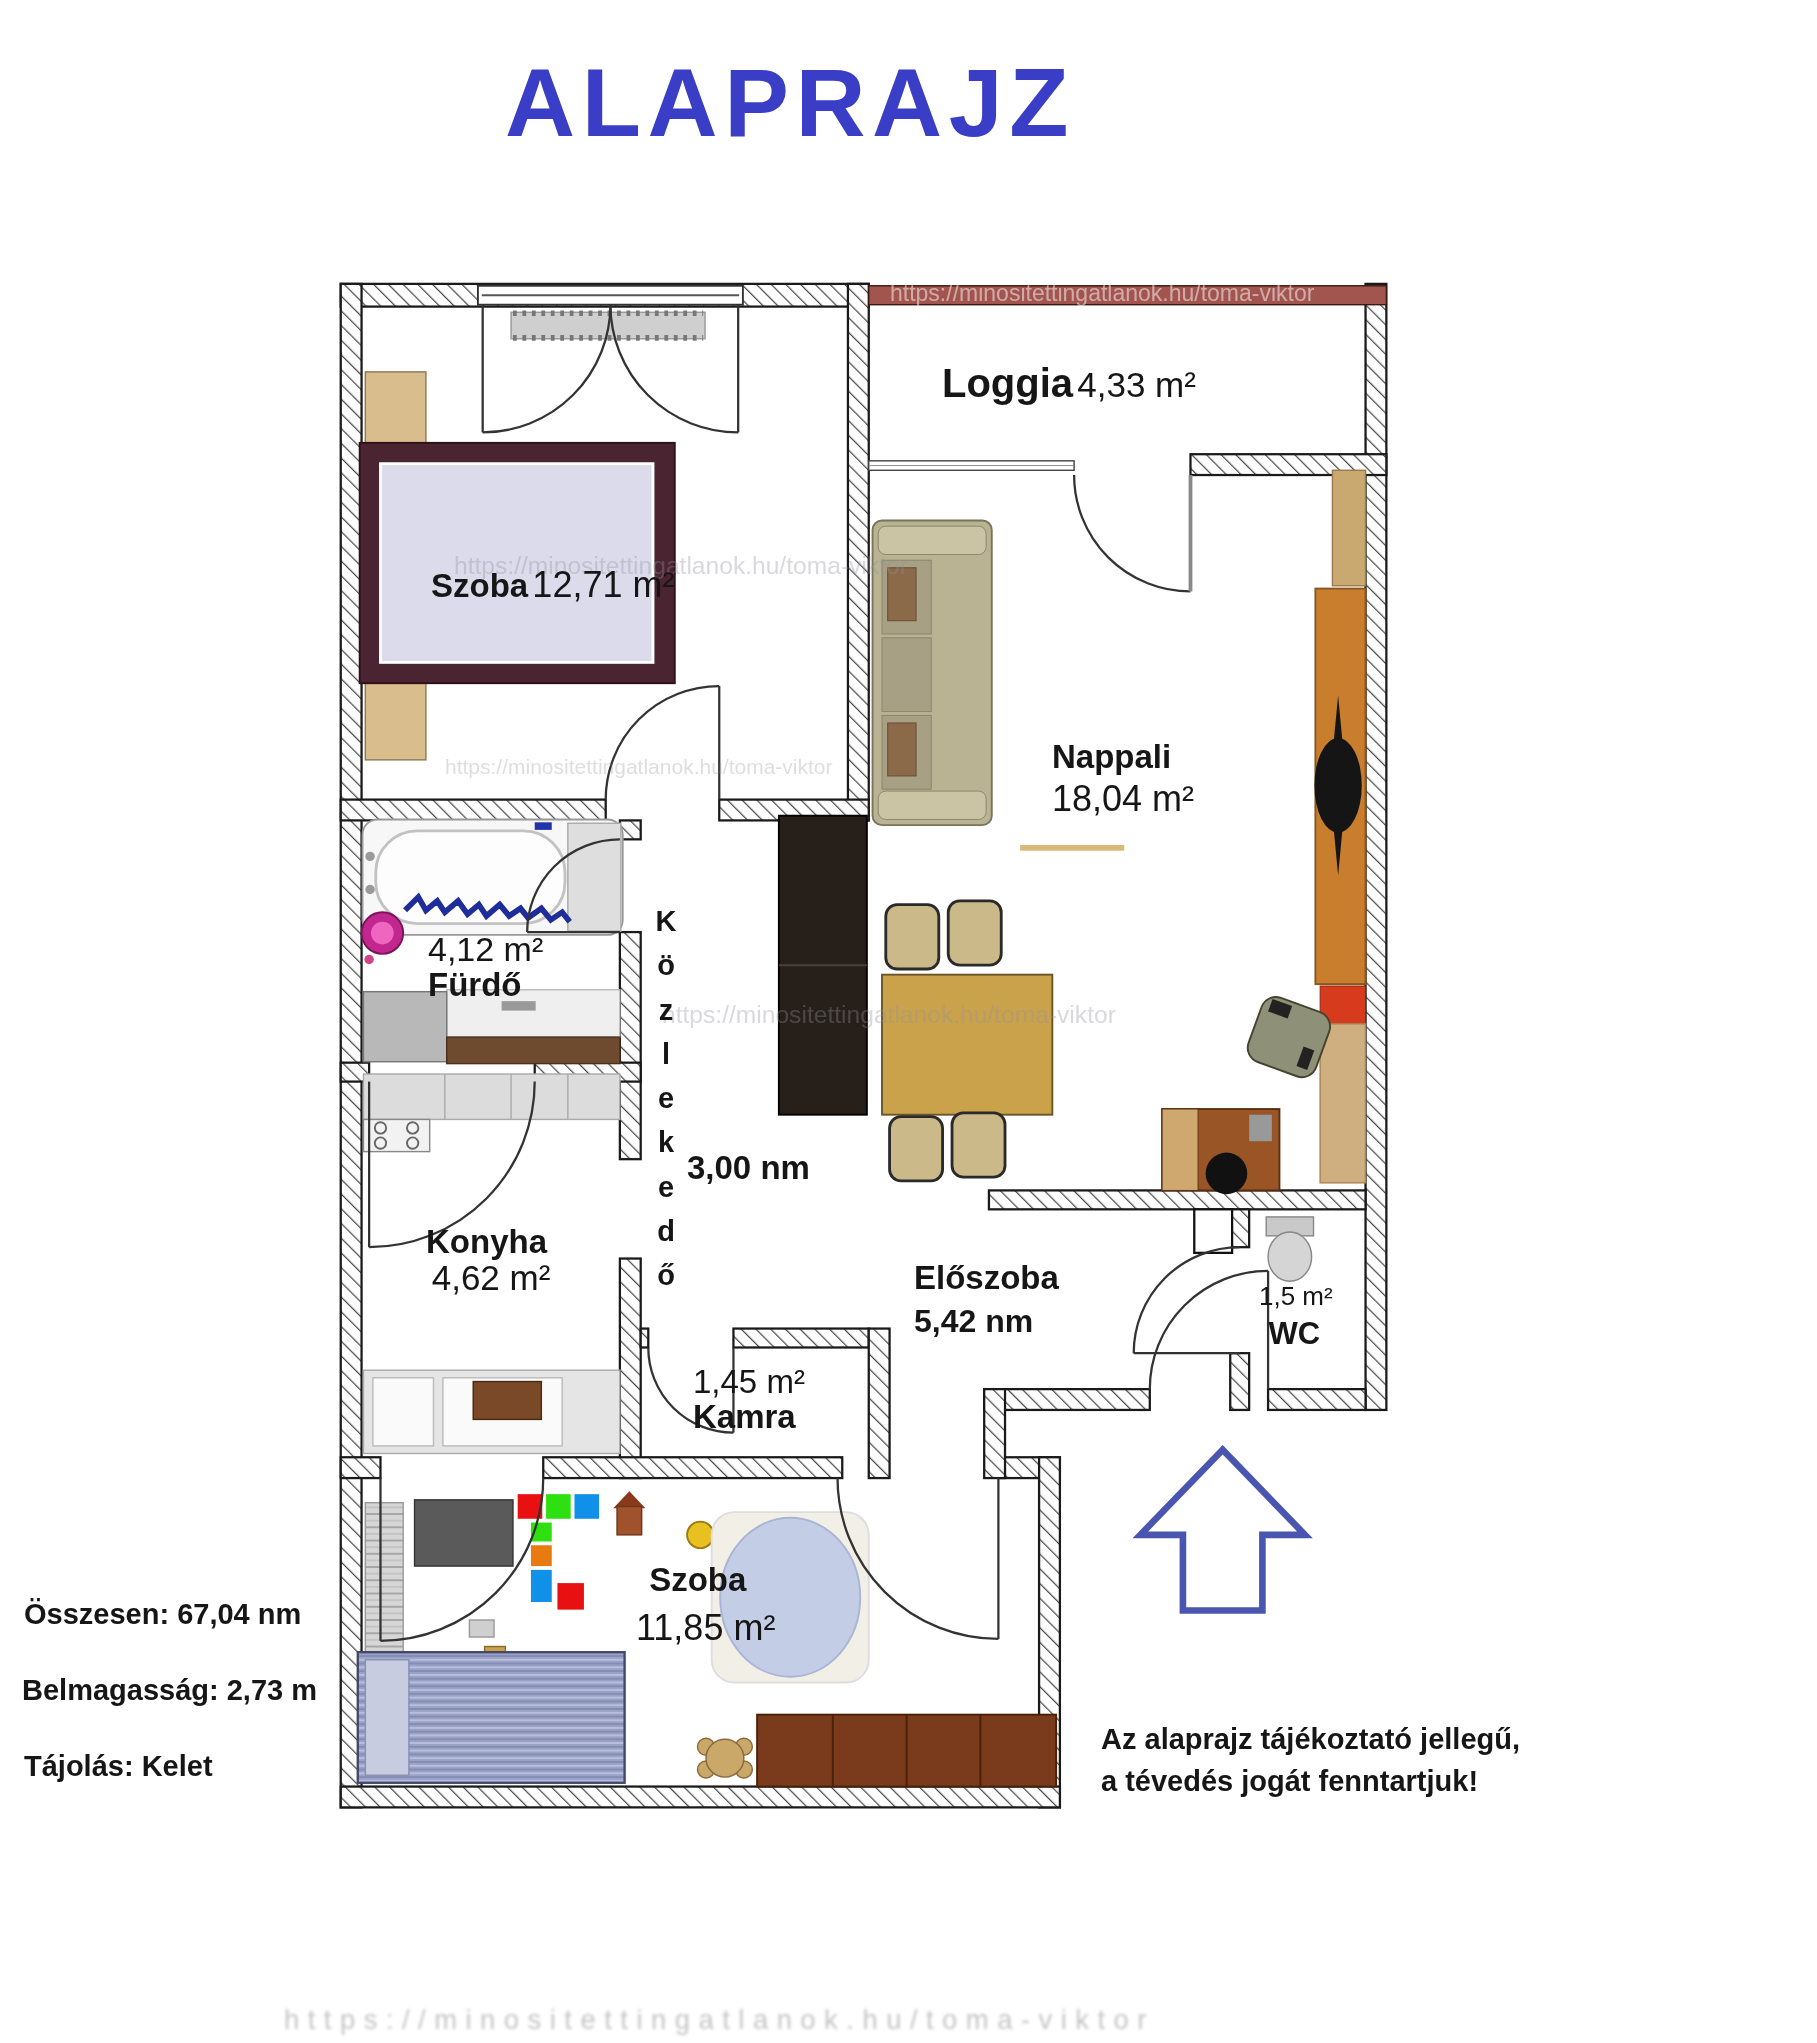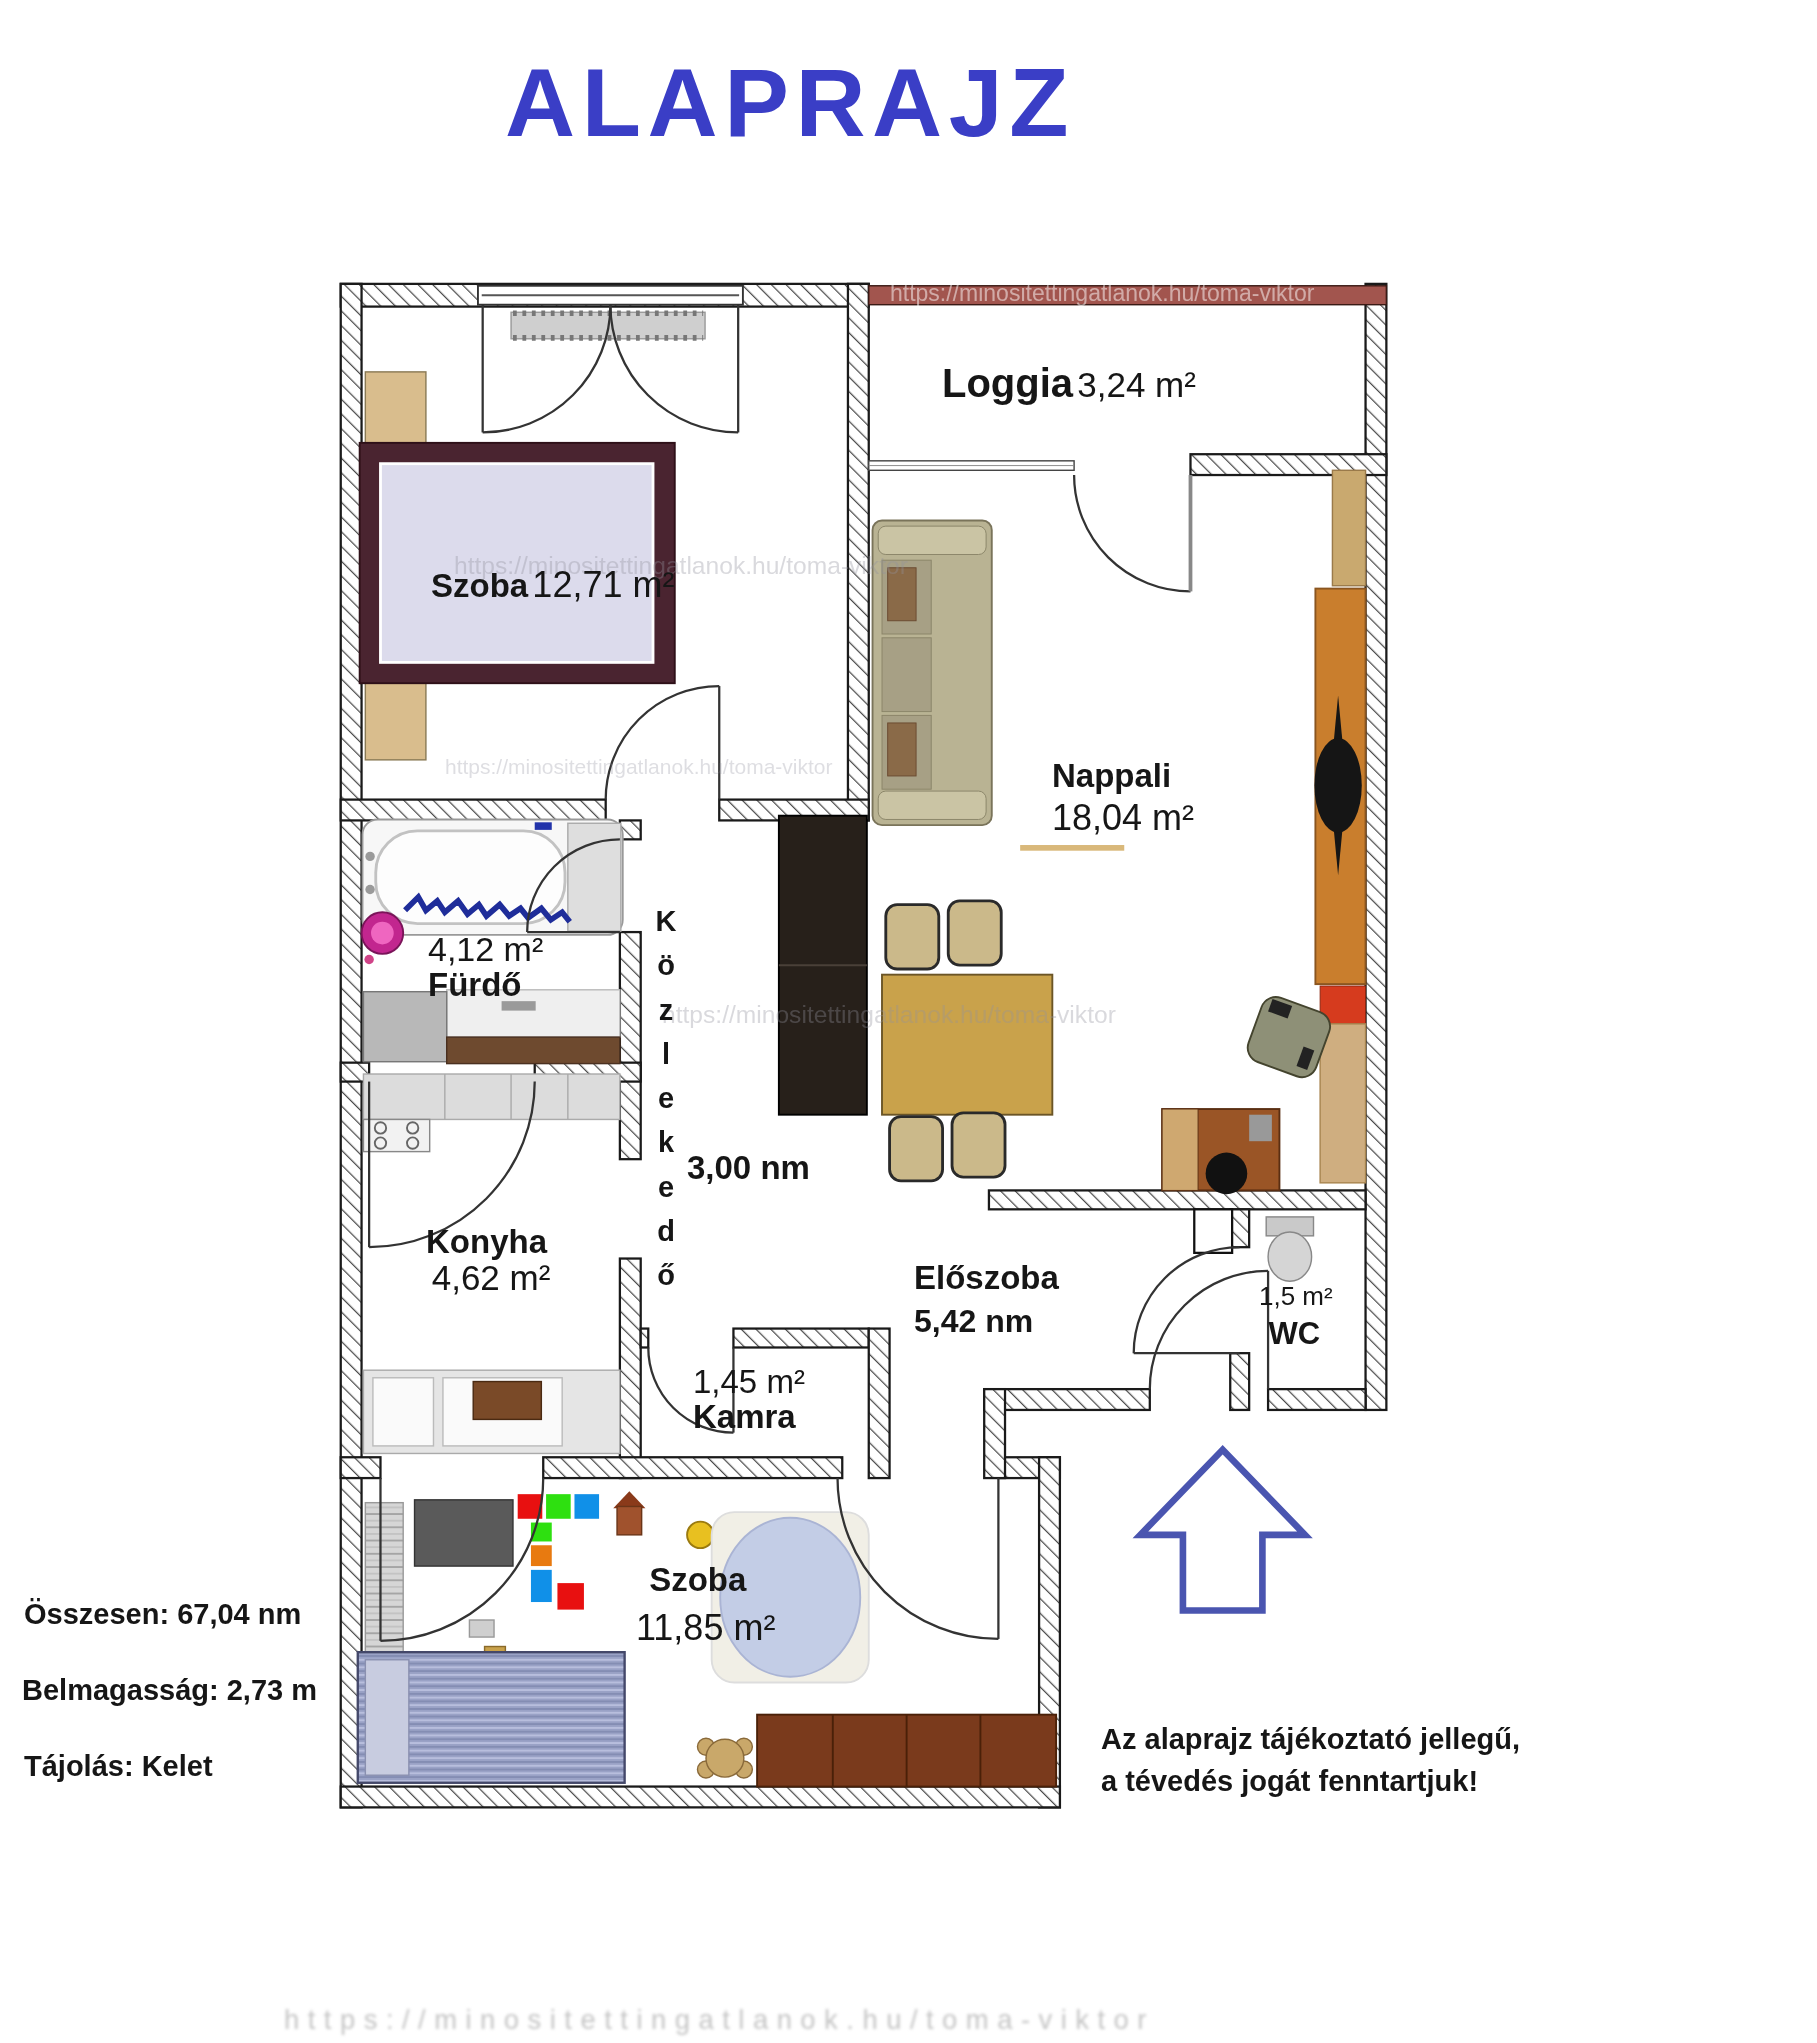--- a/index.html
+++ b/index.html
@@ -248,24 +248,24 @@
   <div class="wm" style="left:890px;top:280px;font-size:23px;color:rgba(255,255,255,0.5);">https://minositettingatlanok.hu/toma-viktor</div>
   <div class="wm-strip" style="left:284px;top:2004px;">https://minositettingatlanok.hu/toma-viktor</div>
 
   <div class="lbl" style="left:431px;top:526px;margin-top:40px;">
     <span class="b" style="font-size:33px;">Szoba</span>
     <span style="font-size:36px;">12,71 m²</span>
   </div>
 
   <div class="lbl" style="left:942px;top:362px;">
     <span class="b" style="font-size:40px;">Loggia</span>
-    <span style="font-size:35px;">3,24 m²</span>
-  </div>
-
-  <div class="lbl" style="left:1052px;top:759px;">
+    <span style="font-size:35px;">4,33 m²</span>
+  </div>
+
+  <div class="lbl" style="left:1052px;top:740px;">
     <div class="b" style="font-size:33px;">Nappali</div>
     <div style="font-size:36px;margin-top:5.7px;">18,04 m²</div>
   </div>
 
   <div class="lbl" style="left:428px;top:932px;">
     <div style="font-size:34px;">4,12 m²</div>
     <div class="b" style="font-size:33px;margin-top:0px;">Fürdő</div>
   </div>
 
   <div class="vtext" style="left:649px;top:905px;height:379px;">Közlekedő</div>

